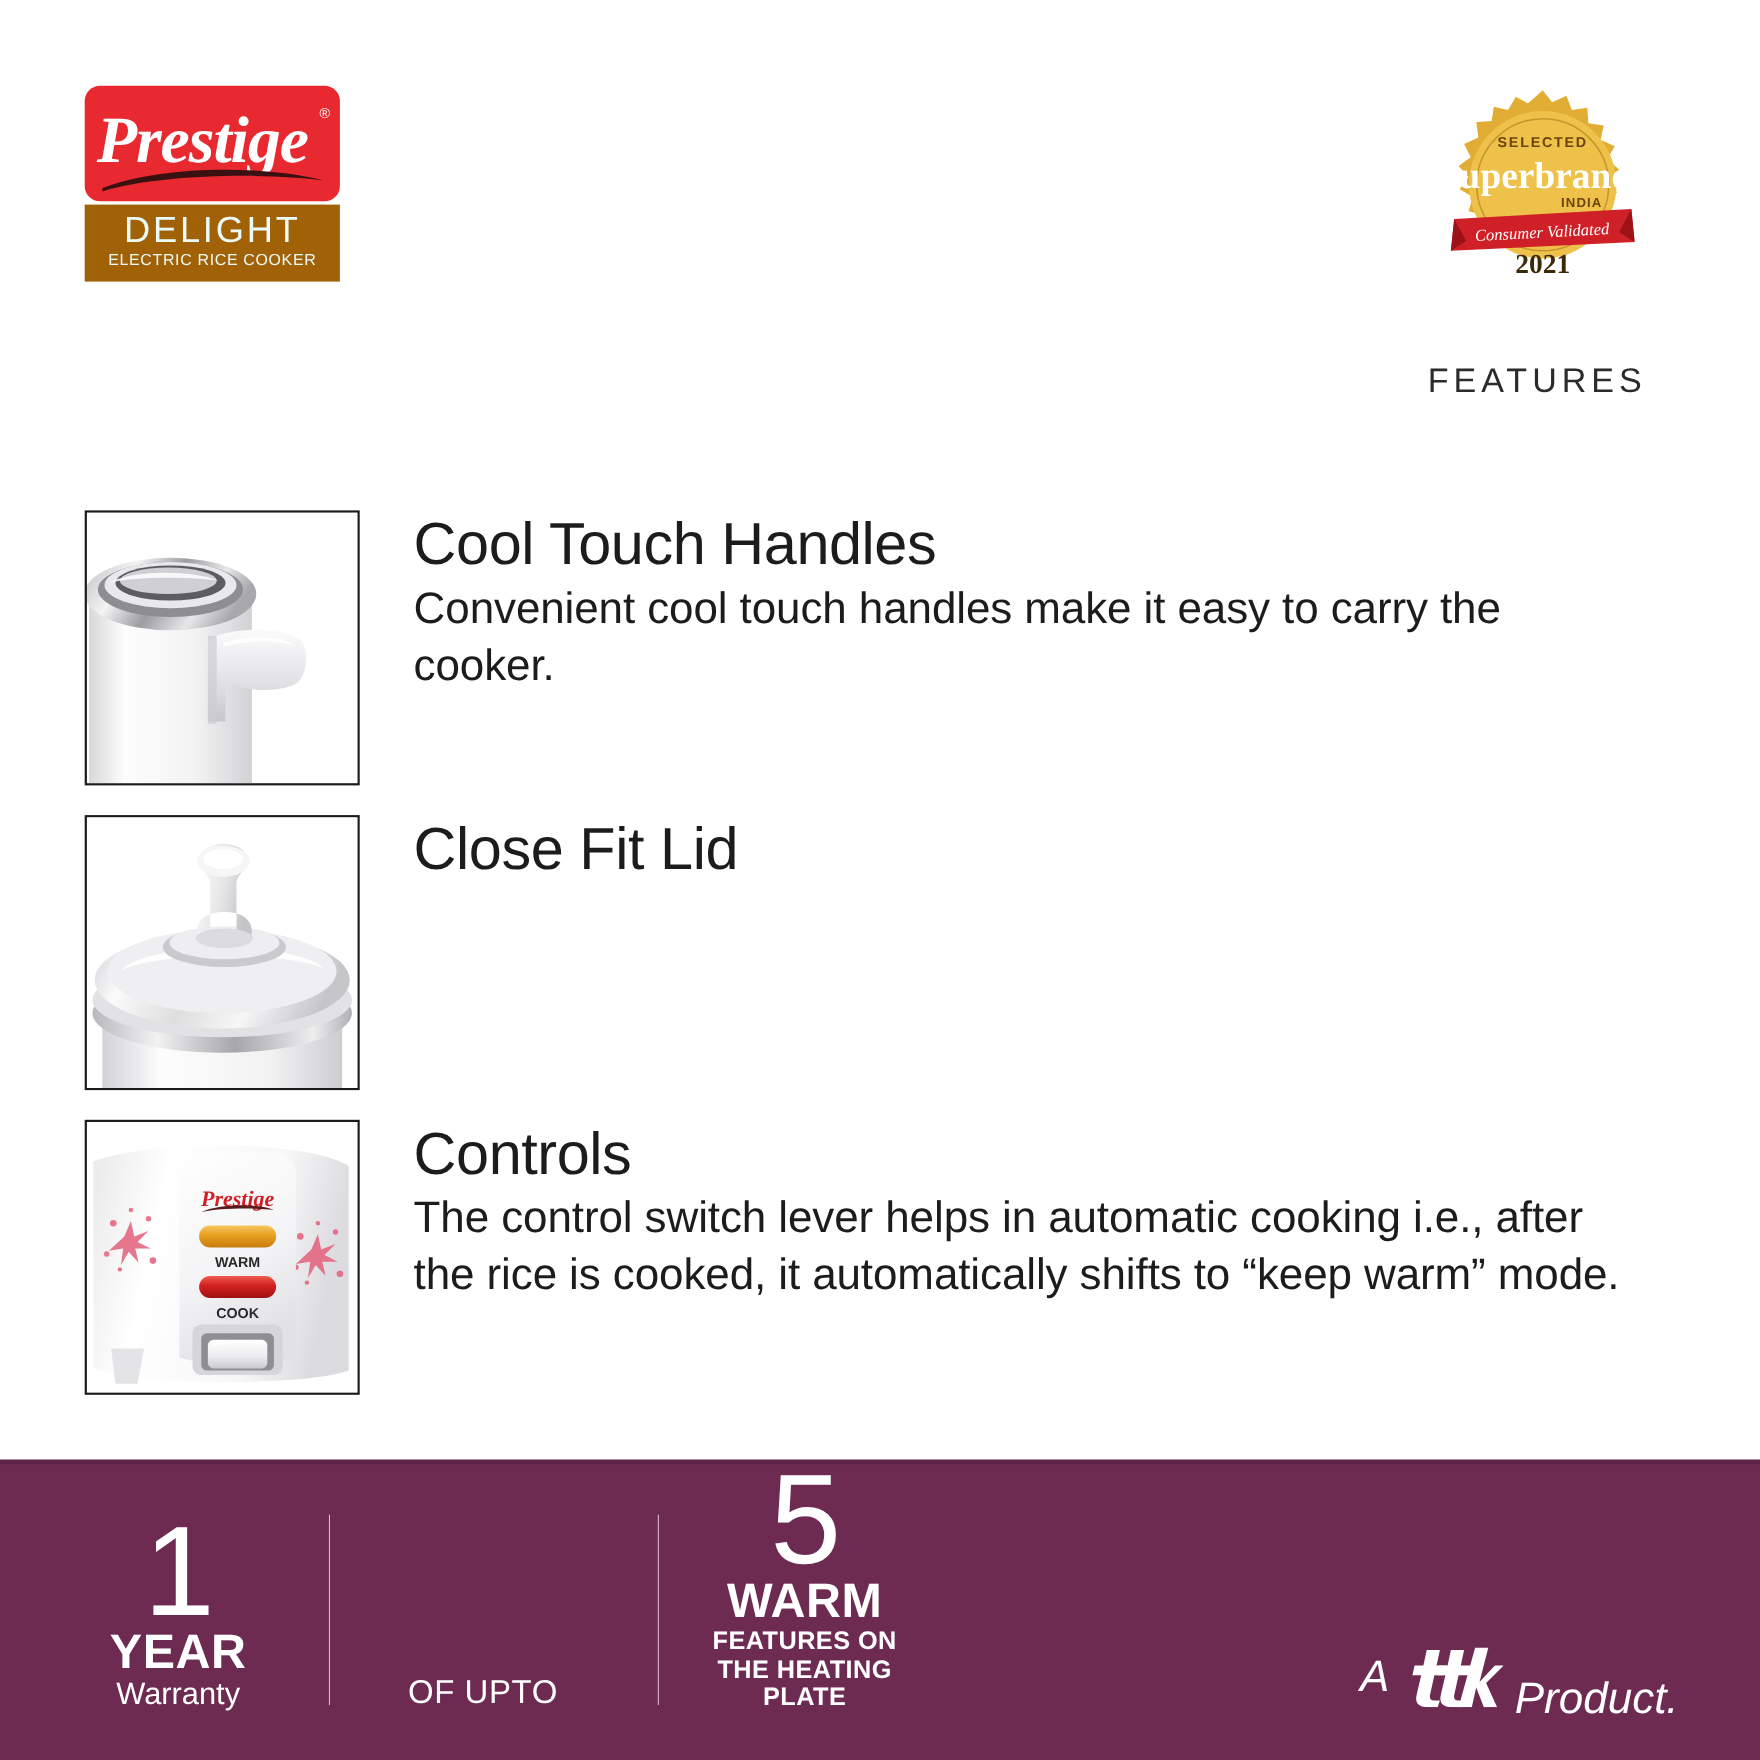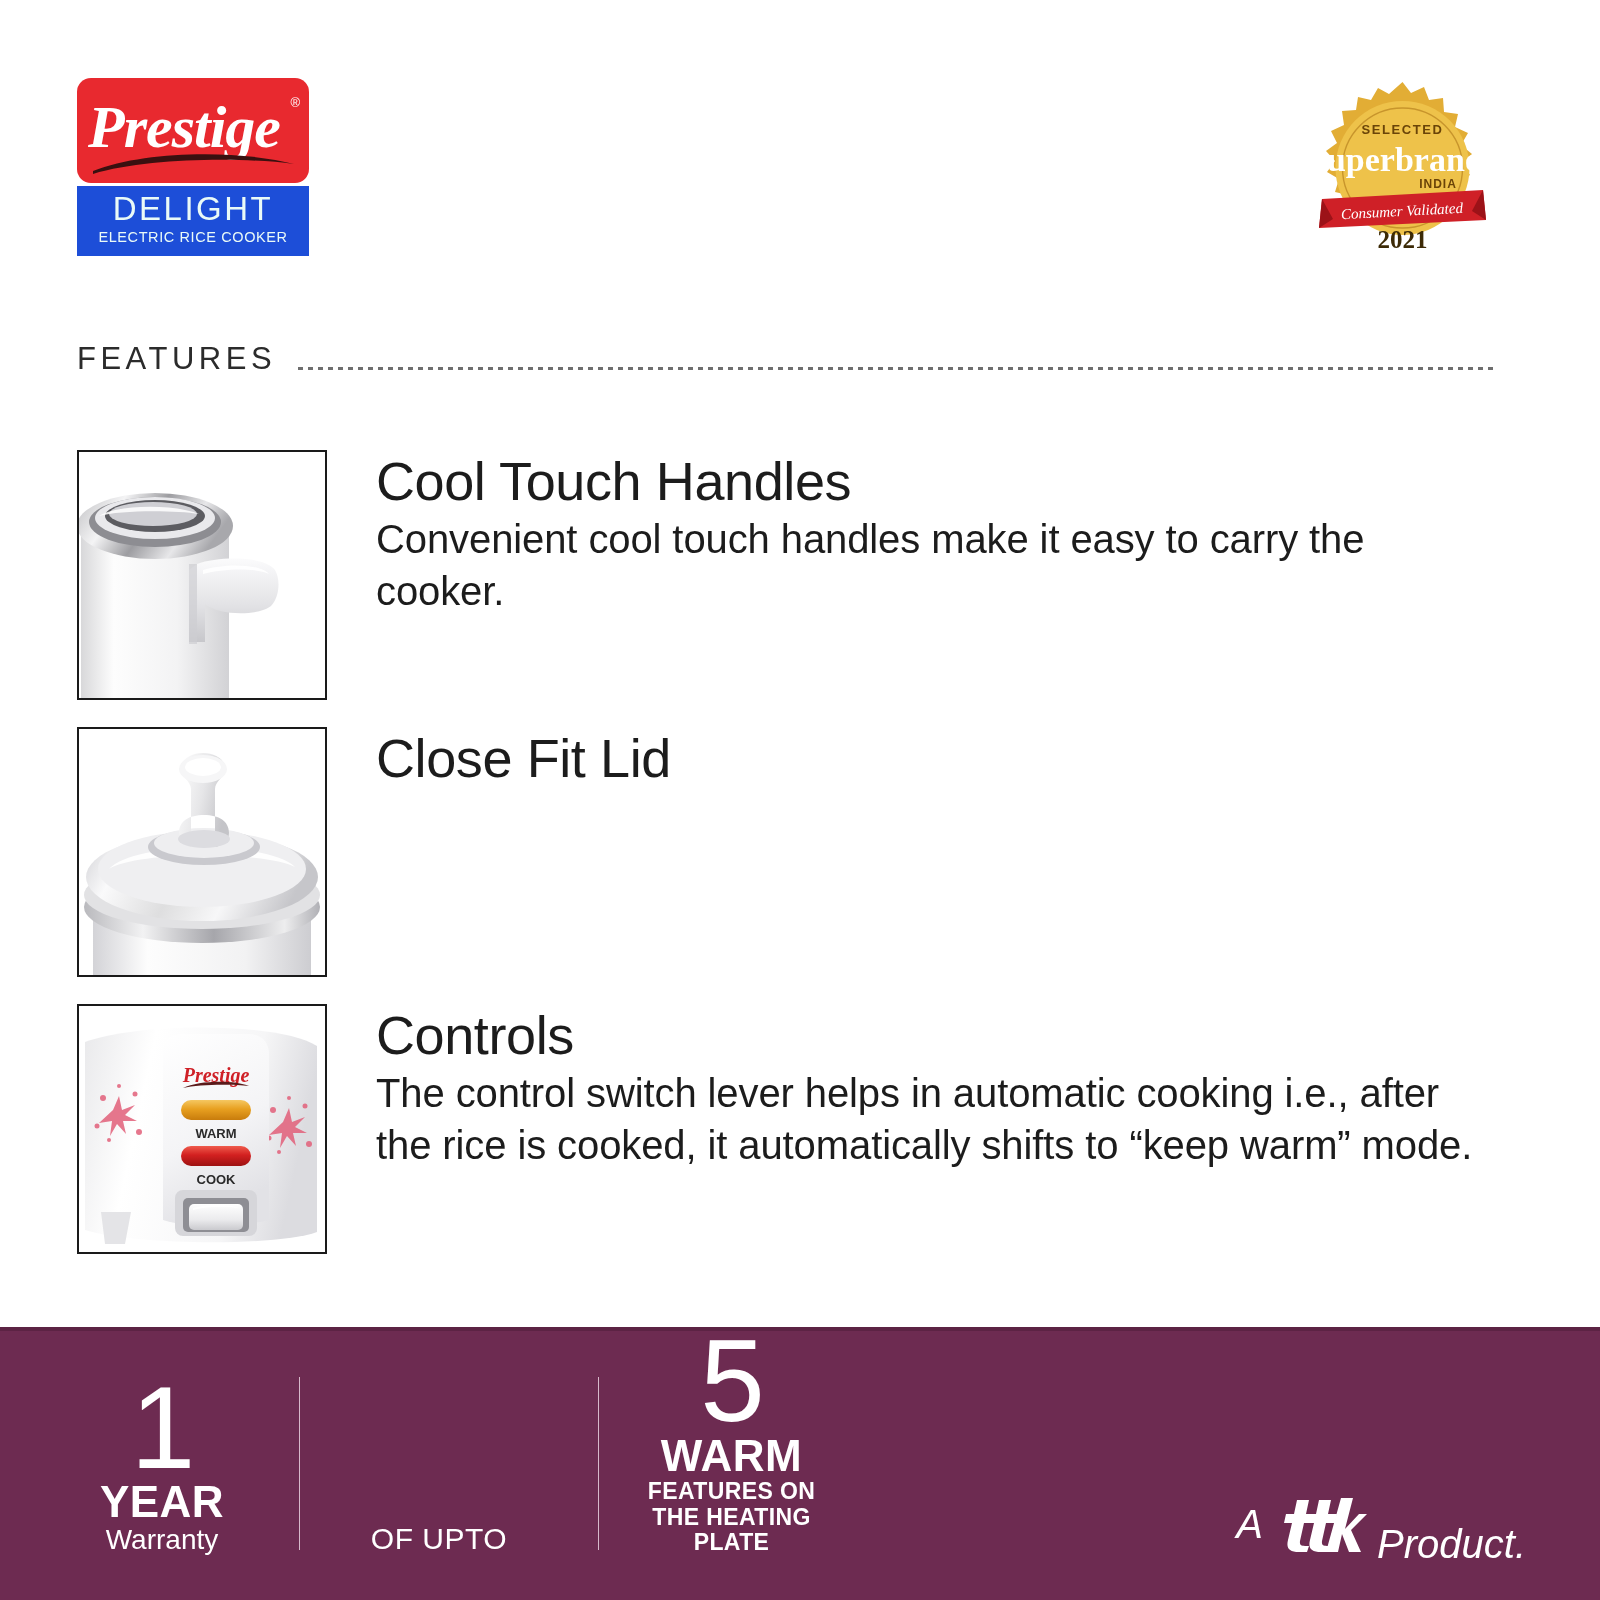--- a/index.html
+++ b/index.html
@@ -69,21 +69,21 @@
     bottom: 9px;
     width: 205px;
     height: 26px;
     overflow: hidden;
   }
   .brand-swoosh svg { display: block; }
 
   .brand-teal {
     width: 232px;
     height: 70px;
-    background: #1d4ed8;
+    background: #a16207;
     margin-top: 3px;
     position: relative;
   }
   .brand-delight {
     position: absolute;
     left: 0; right: 0;
     top: 6px;
     text-align: center;
     font-size: 33px;
     font-weight: normal;
@@ -114,20 +114,21 @@
 
   
   .features-head {
     position: absolute;
     left: 77px;
     top: 330px;
     width: 1420px;
     height: 44px;
     display: flex;
     align-items: flex-end;
+    flex-direction: column;
   }
   .features-label {
     font-size: 31px;
     font-weight: normal;
     letter-spacing: 4.5px;
     color: #2b2b2b;
     line-height: 1;
     white-space: nowrap;
   }
   .features-rule {
@@ -138,21 +139,21 @@
     background-image: linear-gradient(to right, #6e6e6e 0 5px, transparent 5px 10px);
     background-size: 10px 3px;
     background-repeat: repeat-x;
     background-position: left bottom;
   }
 
   
   .feature-list {
     position: absolute;
     left: 77px;
-    top: 450px;
+    top: 464px;
     width: 1420px;
   }
   .feature {
     position: relative;
     display: flex;
     align-items: flex-start;
   }
   .feature + .feature { margin-top: 27px; }
 
   .thumb {

